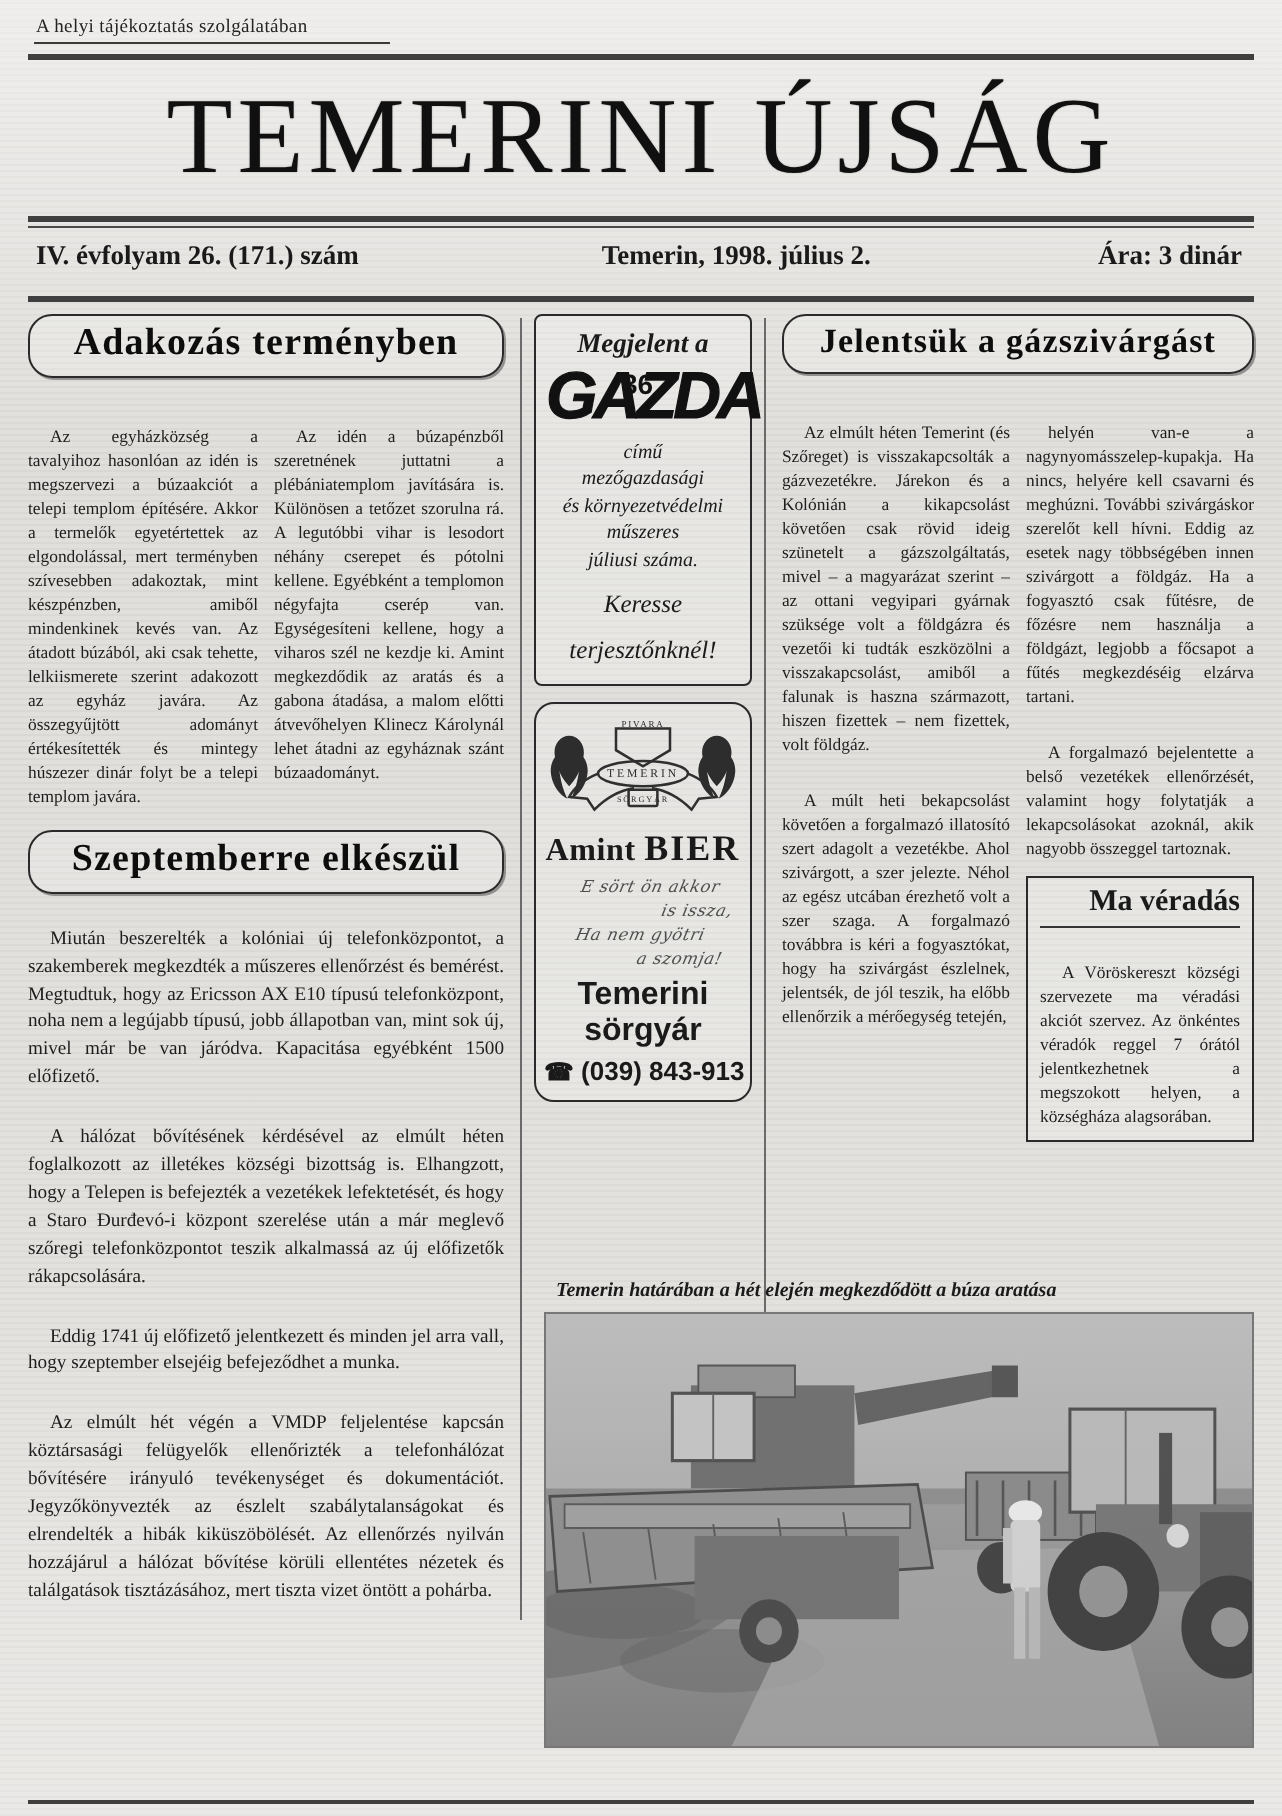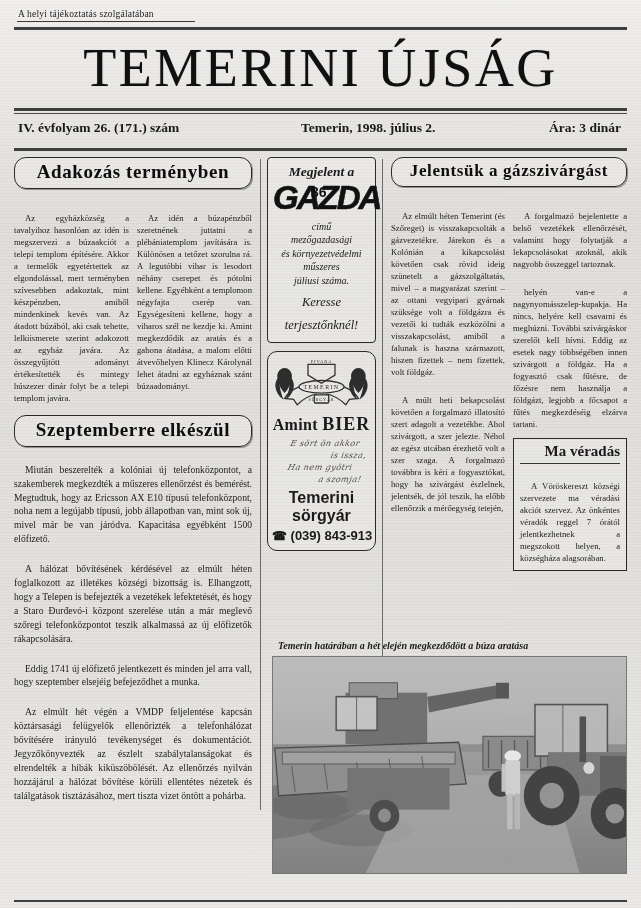--- a/index.html
+++ b/index.html
@@ -335,22 +335,22 @@
       <div class="hl small">
         <h2>Jelentsük a gázszivárgást</h2>
       </div>
 
       <div class="two-sub">
         <div>
           <p class="txt narrow">Az elmúlt héten Temerint (és Szőreget) is visszakapcsolták a gázvezetékre. Járekon és a Kolónián a kikapcsolást követően csak rövid ideig szünetelt a gázszolgáltatás, mivel – a magyarázat szerint – az ottani vegyipari gyárnak szüksége volt a földgázra és vezetői ki tudták eszközölni a visszakapcsolást, amiből a falunak is haszna származott, hiszen fizettek – nem fizettek, volt földgáz.</p>
           <p class="txt narrow">A múlt heti bekapcsolást követően a forgalmazó illatosító szert adagolt a vezetékbe. Ahol szivárgott, a szer jelezte. Néhol az egész utcában érezhető volt a szer szaga. A forgalmazó továbbra is kéri a fogyasztókat, hogy ha szivárgást észlelnek, jelentsék, de jól teszik, ha előbb ellenőrzik a mérőegység tetején,</p>
         </div>
         <div>
+          <p class="txt narrow">helyén van-e a nagynyomásszelep-kupakja. Ha nincs, helyére kell csavarni és meghúzni. További szivárgáskor szerelőt kell hívni. Eddig az esetek nagy többségében innen szivárgott a földgáz. Ha a fogyasztó csak fűtésre, de főzésre nem használja a földgázt, legjobb a főcsapot a fűtés megkezdéséig elzárva tartani.</p>
           <p class="txt narrow">A forgalmazó bejelentette a belső vezetékek ellenőrzését, valamint hogy folytatják a lekapcsolásokat azoknál, akik nagyobb összeggel tartoznak.</p>
-          <p class="txt narrow">helyén van-e a nagynyomásszelep-kupakja. Ha nincs, helyére kell csavarni és meghúzni. További szivárgáskor szerelőt kell hívni. Eddig az esetek nagy többségében innen szivárgott a földgáz. Ha a fogyasztó csak fűtésre, de főzésre nem használja a földgázt, legjobb a főcsapot a fűtés megkezdéséig elzárva tartani.</p>
 
           <div class="box-vera">
             <h3>Ma véradás</h3>
             <div class="hr"></div>
             <p class="txt narrow" style="margin-bottom:0">A Vöröskereszt községi szervezete ma véradási akciót szervez. Az önkéntes véradók reggel 7 órától jelentkezhetnek a megszokott helyen, a községháza alagsorában.</p>
           </div>
         </div>
       </div>
     </div>
   </div>

